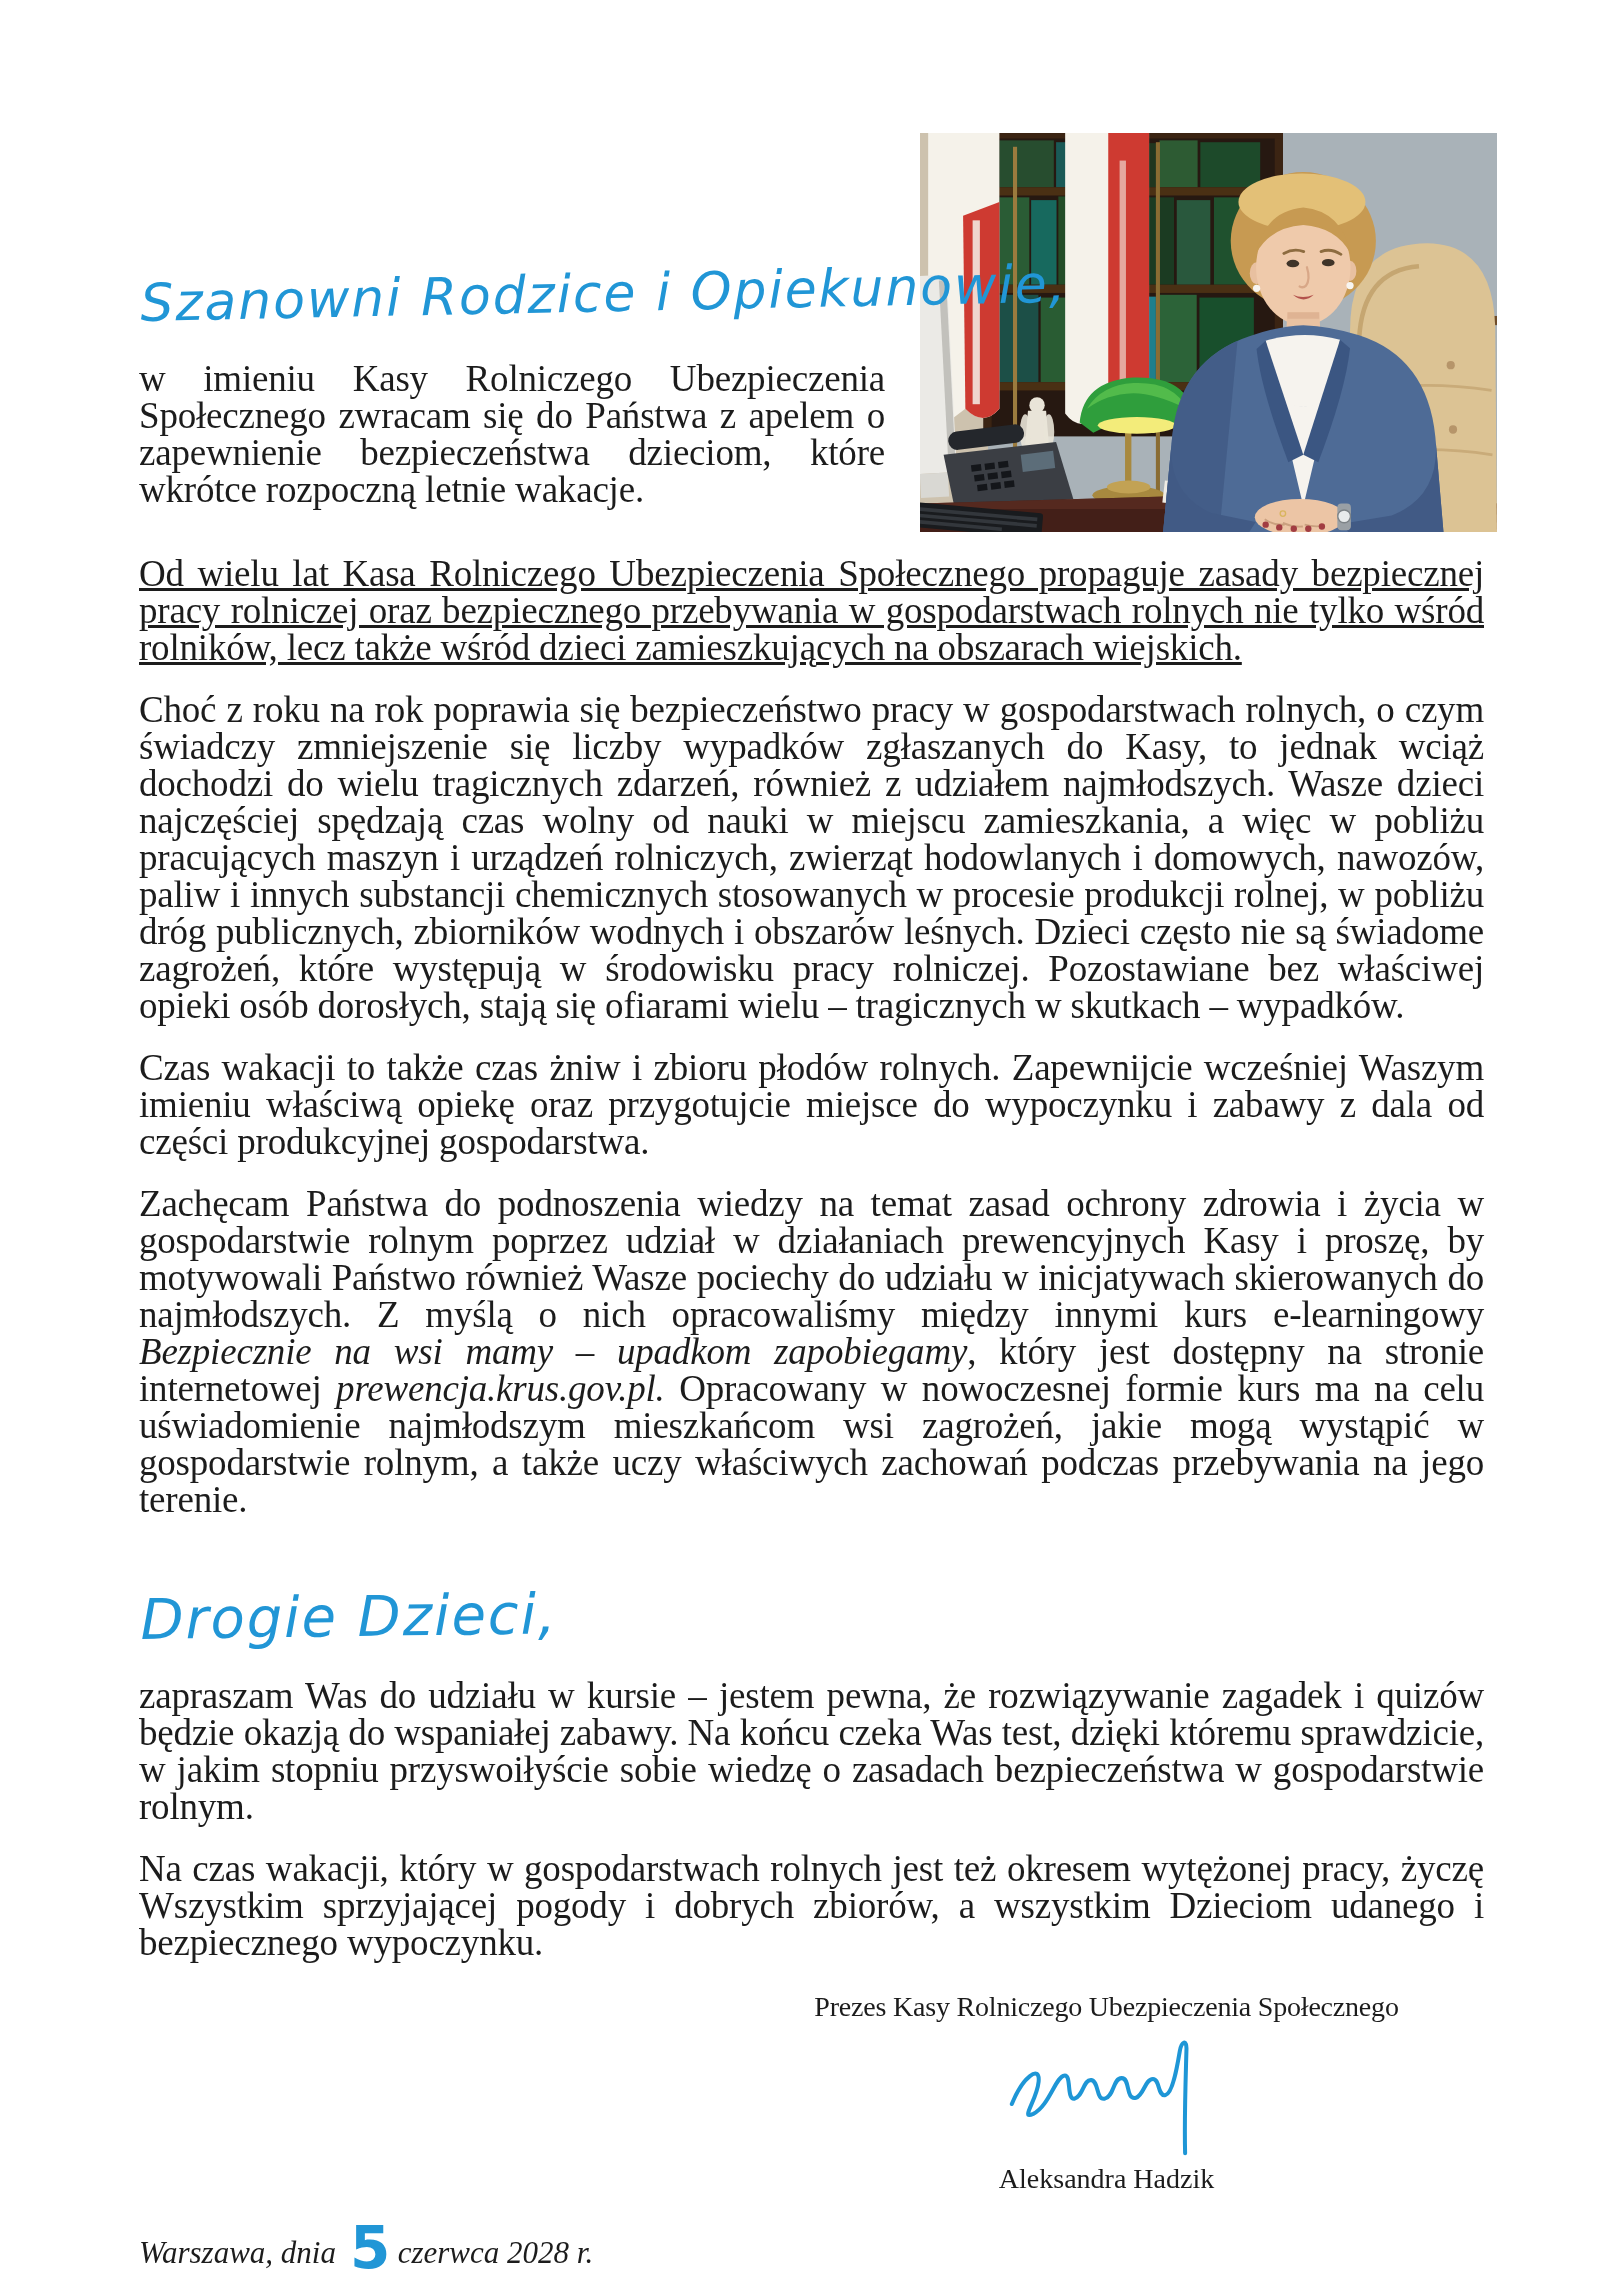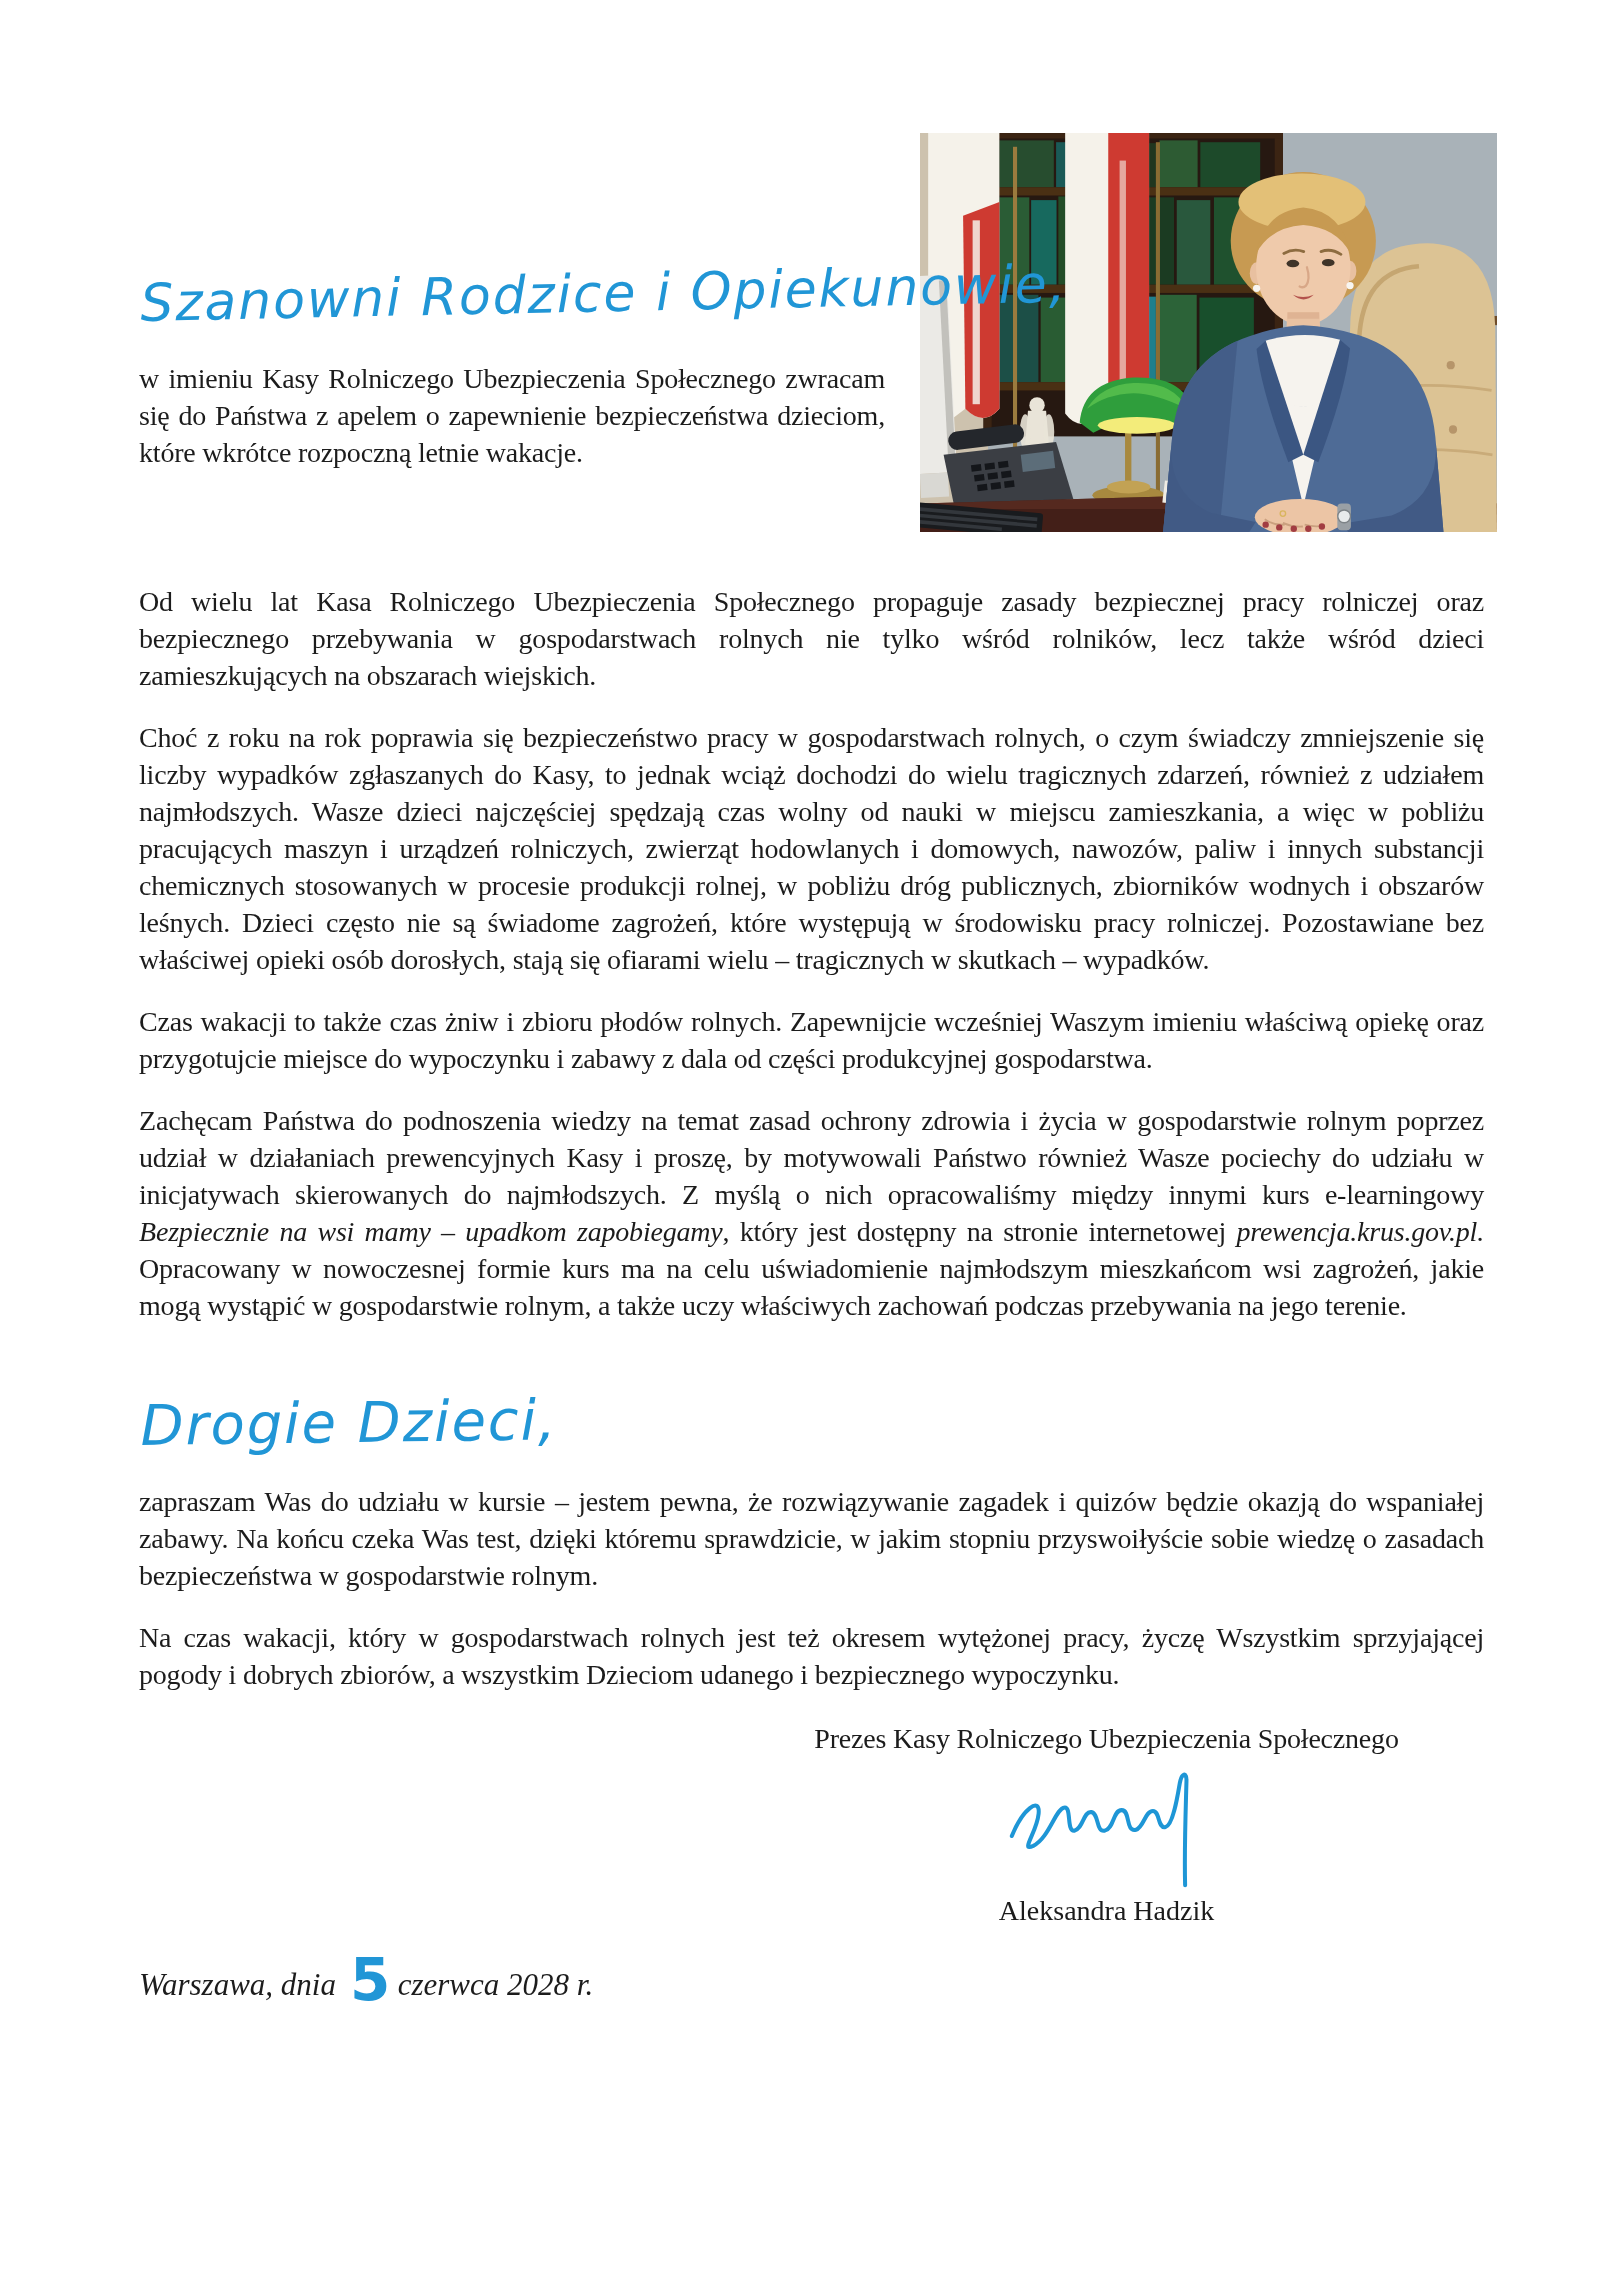--- a/index.html
+++ b/index.html
@@ -28,32 +28,32 @@
     transform-origin:left bottom;
   }
   .script-children{
     font-size:56px;
     margin:69px 0 0 1.9px;
     transform:rotate(-0.8deg);
     transform-origin:left bottom;
   }
   
   .body-par{
-    font-size:28px;
+    font-size:37px;
     line-height:37px;
     text-align:justify;
     margin:25px 0 0 0;
     letter-spacing:-0.2px;
   }
   .par-first{
     width:746px;
     min-height:167px;
     margin-top:27px;
   }
-  .par-after-photo{margin-top:56px;}
+  .par-after-photo{margin-top:28px;text-decoration:underline;}
   .it{font-style:italic;}
   
   .photo-wrap{
     position:absolute;
     top:133px;left:920px;
     width:577px;height:399px;
   }
   .photo-wrap svg{display:block;width:100%;height:100%;}
   
   .sig-block{

